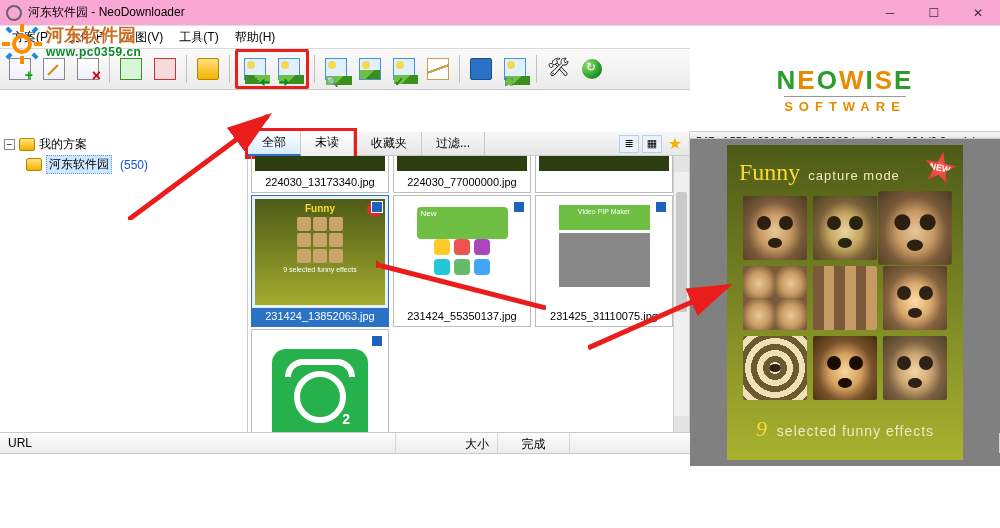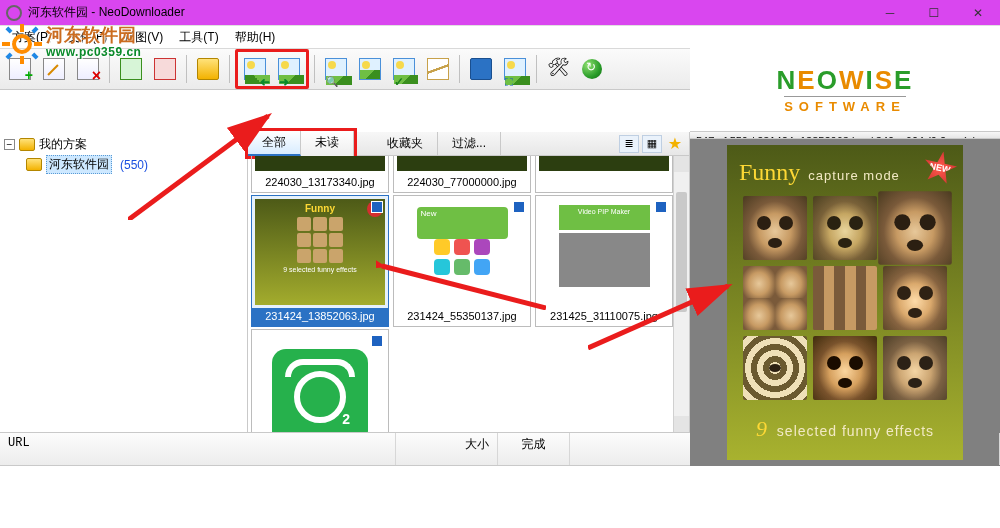--- a/index.html
+++ b/index.html
@@ -1,18 +1,18 @@
 <!DOCTYPE html>
 <html><head>
 <meta charset="utf-8">
 <style>
   * { box-sizing: border-box; }
   body { margin: 0; font-family: "Microsoft YaHei", Tahoma, sans-serif; font-size: 12px; background: #fff; color: #000; width: 1000px; height: 528px; overflow: hidden; position: relative; }
   
-  .titlebar { display: flex; align-items: center; height: 26px; background: #d946ef; border-bottom: 1px solid #e0e0e0; }
+  .titlebar { display: flex; align-items: center; height: 26px; background: #f9a8d4; border-bottom: 1px solid #e0e0e0; }
   .titlebar .app-icon { width: 16px; height: 16px; margin: 0 6px; border-radius: 50%; border: 2px solid #666; display: inline-block; position: relative; }
   .titlebar .title { flex: 1; font-size: 12px; }
   .winbtns { display: flex; }
   .winbtn { width: 44px; height: 26px; display: flex; align-items: center; justify-content: center; color: #333; }
   
   .menubar { height: 22px; display: flex; align-items: center; padding-left: 6px; gap: 4px; position: relative; }
   .menubar span { padding: 2px 6px; }
   .overlay-logo { position: absolute; left: 2px; top: 24px; z-index: 5; pointer-events: none; }
   .overlay-logo .gear { width: 40px; height: 40px; }
   .overlay-logo .cn { font-weight: bold; font-size: 18px; color: #cb6c1f; text-shadow: 1px 1px 0 #fff; }
@@ -51,21 +51,21 @@
   .tree { width: 248px; border-right: 1px solid #c9c9c9; padding: 4px 4px; overflow:hidden; }
   .tree .root { display:flex; align-items:center; gap:4px; }
   .tree .node { display:flex; align-items:center; gap:4px; padding-left: 22px; margin-top:2px; }
   .tree .folder-ico { width:16px; height:13px; background:linear-gradient(#ffe27a,#f3b200); border:1px solid #b38600; border-radius:2px; display:inline-block;}
   .tree .minus { width:11px; height:11px; border:1px solid #888; display:inline-flex; align-items:center; justify-content:center; font-size:10px; line-height:1; }
   .tree .sel { background:#cde8ff; border:1px dotted #5a9bd5; padding:0 2px; }
   .tree .count { color:#1a4fe0; margin-left:4px; }
   
   .center { flex:1; display:flex; flex-direction:column; border-right:1px solid #c9c9c9; }
   .tabsrow { display:flex; align-items:center; background:linear-gradient(#f7f7f7,#e7e7e7); border-bottom:1px solid #c9c9c9; height:24px; position:relative; }
-  .ctabs { border:3px solid #ea1c1c; display:flex; margin:-3px 16px -3px -3px; }
+  .ctabs { border:3px solid #ea1c1c; display:flex; margin:-3px 0 -3px -3px; }
   .ctab { padding:3px 14px; border-right:1px solid #c9c9c9; background:linear-gradient(#fff,#eee); }
   .ctab.active { background:linear-gradient(#fff,#d8ecff); border-bottom:2px solid #2b72c4; }
   .ctab2 { padding:3px 14px; border-right:1px solid #c9c9c9; }
   .viewbtns { margin-left:auto; display:flex; gap:3px; padding-right:4px; }
   .vbtn { width:20px; height:18px; border:1px solid #bfcfe2; background:#eaf2fb; display:flex; align-items:center; justify-content:center; font-size:11px; }
   .vbtn.star { border:none; background:none; color:#f3b200; font-size:16px; }
   .thumbgrid { flex:1; overflow:auto; padding:2px; position:relative; }
   .row { display:flex; gap:2px; }
   .thumb { width:138px; border:1px solid #bcbcbc; margin:1px; display:flex; flex-direction:column; }
   .thumb.sel { border:1px solid #2b72c4; background:#e6f1fb; }
@@ -107,21 +107,21 @@
   .phone .grid .quad{ display:grid; grid-template-columns:1fr 1fr; grid-template-rows:1fr 1fr; }
   .phone .grid .quad div{ background: radial-gradient(ellipse at 50% 55%, #e7c89a 0%, #c79a63 45%, #7a5a3a 80%);}
   .phone .grid .mosaic{ display:grid; grid-template-columns:repeat(6,1fr); grid-template-rows:repeat(6,1fr);}
   .phone .grid .mosaic div{ background:#c79a63; }
   .phone .grid .mosaic div:nth-child(odd){ background:#7a5a3a; }
   .phone .grid .tunnel{ background: repeating-radial-gradient(circle at 50% 50%, #efe0b8 0 6px, #6b5a30 6px 12px); }
   .phone .grid .tunnel .nose{position:absolute;left:50%;top:50%;width:12px;height:8px;background:#2b1f12;border-radius:50%;transform:translate(-50%,-50%);}
   .phone .ft { text-align:center; margin-top:16px; color:#f2e9c4; font-size:14px; letter-spacing:1px; }
   .phone .ft .n { color:#fdd835; font-family: Georgia, serif; font-size:22px; font-style:italic; margin-right:4px; }
   
-  .dlhead { display:flex; border-top:1px solid #c9c9c9; border-bottom:1px solid #c9c9c9; background:linear-gradient(#fcfcfc,#ececec); height:34px;font-family:Liberation Mono, monospace; }
+  .dlhead { display:flex; border-top:1px solid #c9c9c9; border-bottom:1px solid #c9c9c9; background:linear-gradient(#fcfcfc,#ececec); height:22px; }
   .dlhead div { padding:3px 8px; border-right:1px solid #d7d7d7; }
   .dlhead .url { width:396px; text-align:left; }
   .dlhead .st { width:146px; text-align:center; }
   .dlhead .sz { width:102px; text-align:right; }
   .dlhead .dn { width:72px; text-align:center; }
   .dlhead .sp { flex:1; text-align:center; }
   .dlbody { height: 94px; }
   
   .arrow { position:absolute; z-index:20; pointer-events:none; }
 </style>

